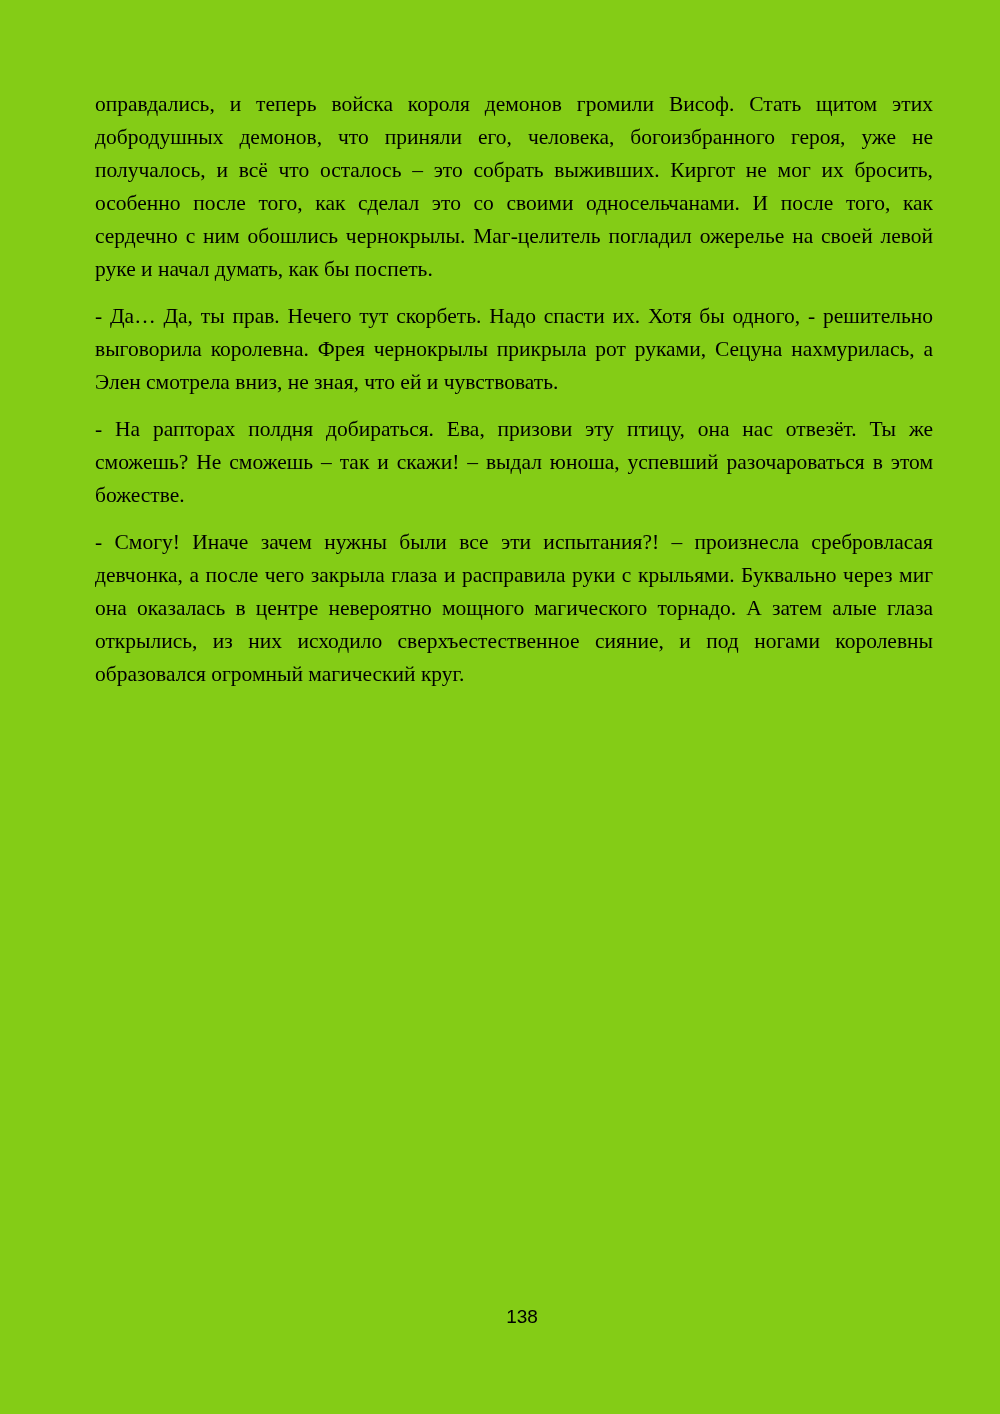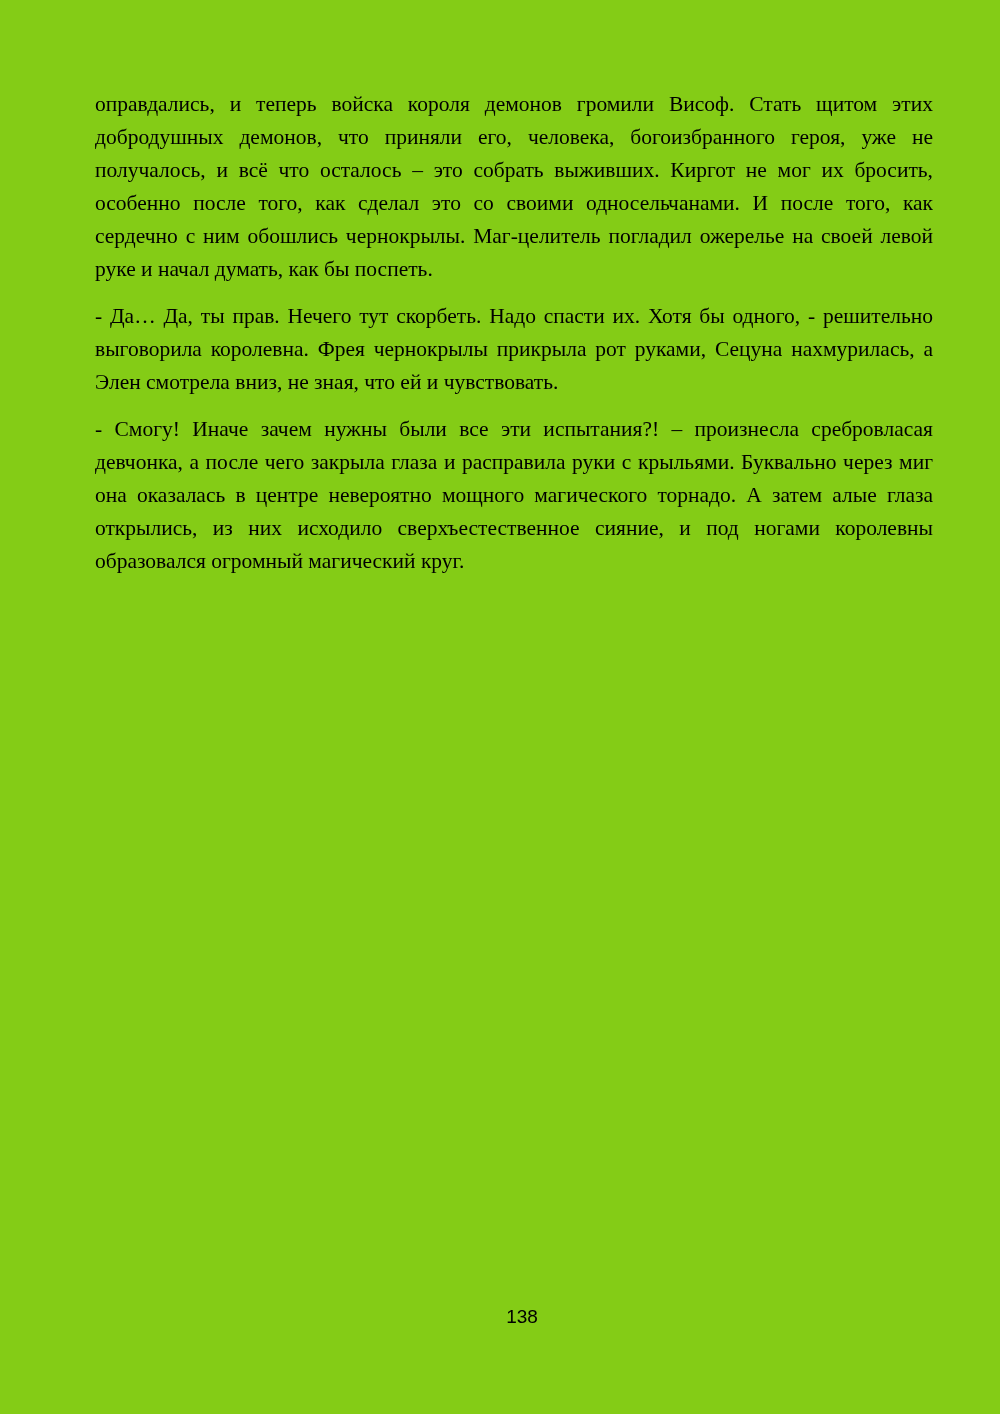--- a/index.html
+++ b/index.html
@@ -42,16 +42,17 @@
     color: #000000;
   }
 </style>
 </head>
 <body>
 
 <div class="page">
   <div class="content">
     <p>оправдались, и теперь войска короля демонов громили Висоф. Стать щитом этих добродушных демонов, что приняли его, человека, богоизбранного героя, уже не получалось, и всё что осталось – это собрать выживших. Киргот не мог их бросить, особенно после того, как сделал это со своими односельчанами. И после того, как сердечно с ним обошлись чернокрылы. Маг-целитель погладил ожерелье на своей левой руке и начал думать, как бы поспеть.</p>
     <p>- Да… Да, ты прав. Нечего тут скорбеть. Надо спасти их. Хотя бы одного, - решительно выговорила королевна. Фрея чернокрылы прикрыла рот руками, Сецуна нахмурилась, а Элен смотрела вниз, не зная, что ей и чувствовать.</p>
+    <p>- На рапторах полдня добираться. Ева, призови эту птицу, она нас отвезёт. Ты же сможешь? Не сможешь – так и скажи! – выдал юноша, успевший разочароваться в этом божестве.</p>
     <p>- Смогу! Иначе зачем нужны были все эти испытания?! – произнесла сребровласая девчонка, а после чего закрыла глаза и расправила руки с крыльями. Буквально через миг она оказалась в центре невероятно мощного магического торнадо. А затем алые глаза открылись, из них исходило сверхъестественное сияние, и под ногами королевны образовался огромный магический круг.</p>
   </div>
   <div class="page-number">138</div>
 </div>
 
 </body></html>

